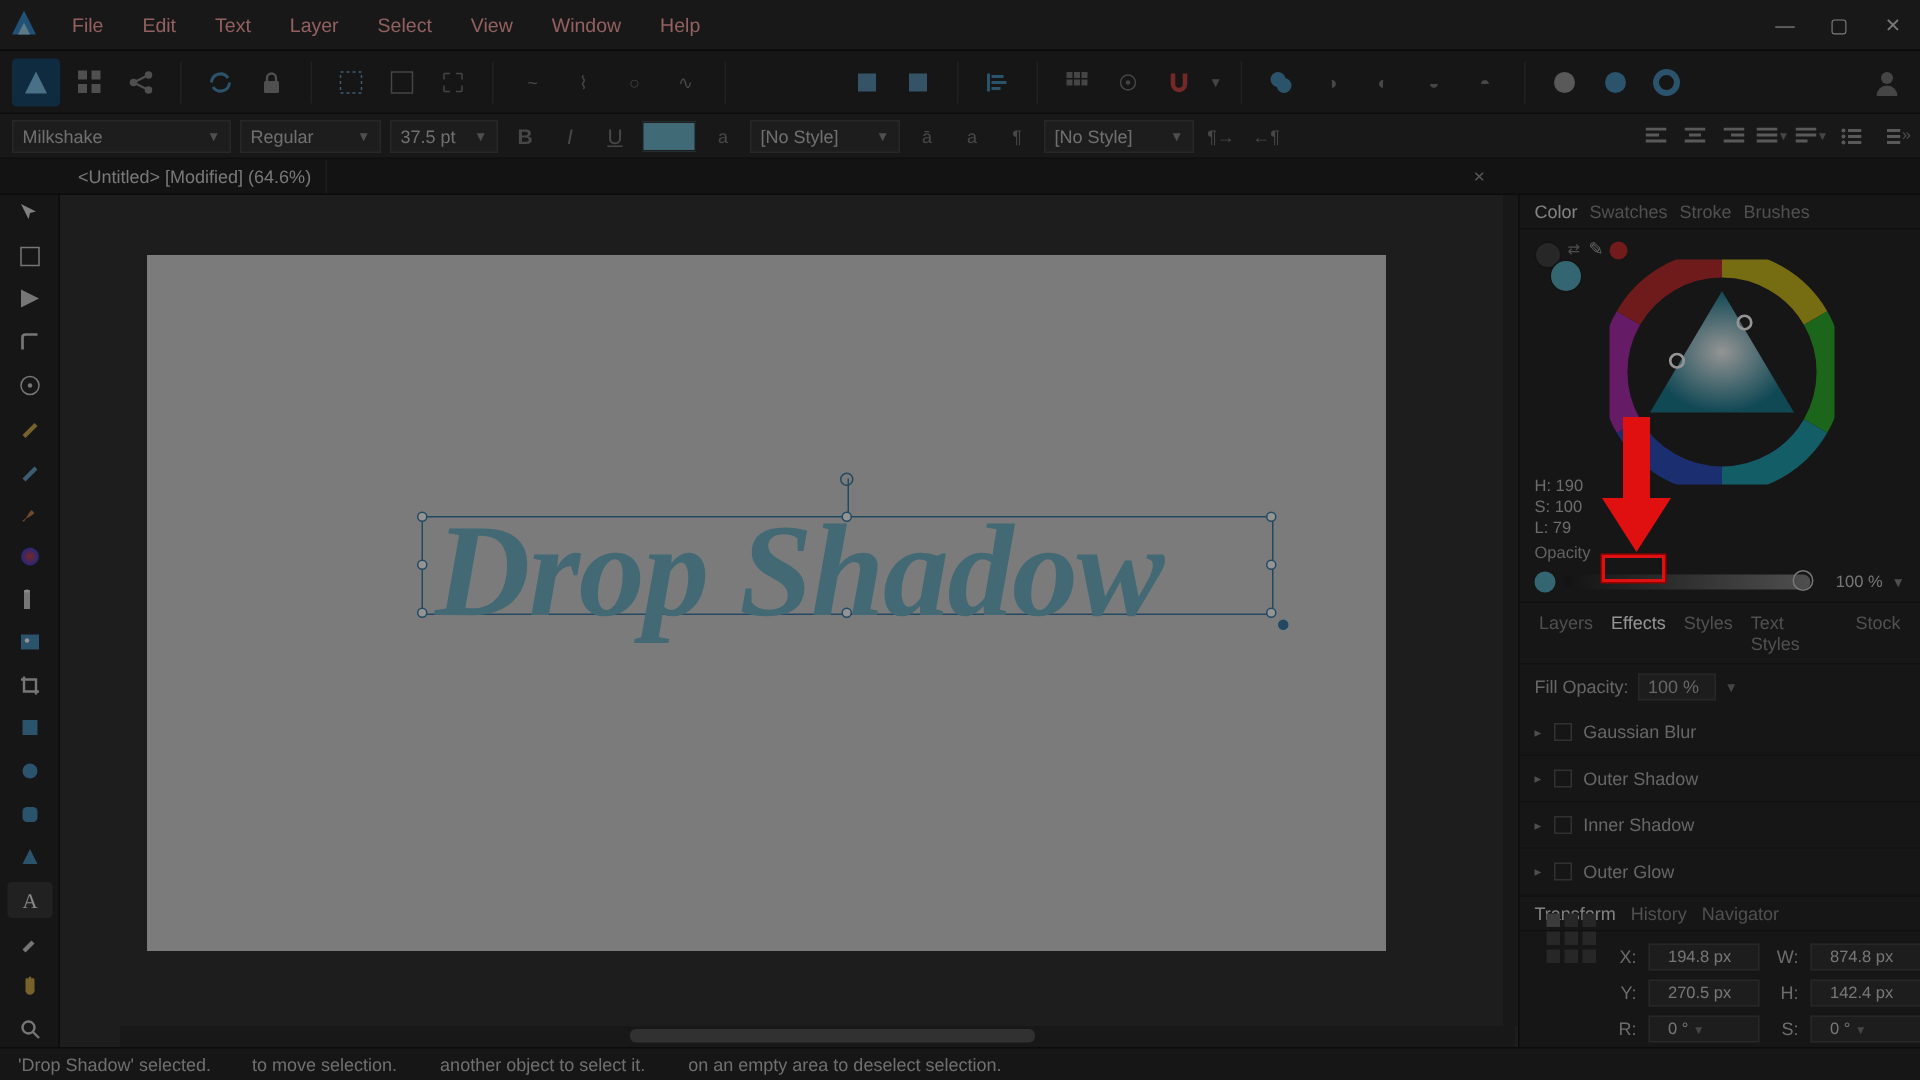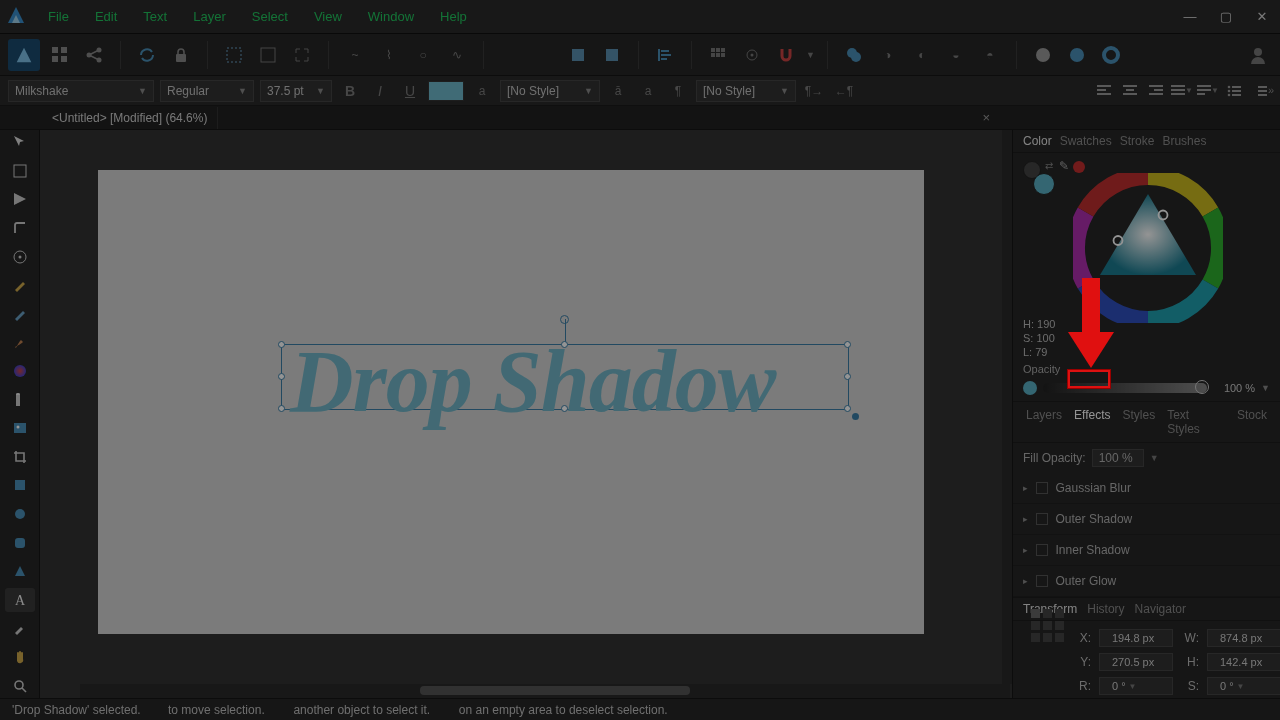--- a/index.html
+++ b/index.html
@@ -9,21 +9,21 @@
   font-family: "Segoe UI", Arial, sans-serif;
   font-size: 12px; color: #b0b0b0;
   position: relative; overflow: hidden;
 }
 
 .dim { position:absolute; inset:0; background:rgba(0,0,0,0.42); pointer-events:none; z-index:200; }
 
 .titlebar { height: 34px; background:#2a2a2a; display:flex; align-items:center; padding:0 0 0 4px; border-bottom:1px solid #111; }
 .app-logo { width:28px; height:28px; margin-right:8px; }
 .menu { display:flex; gap:18px; padding-left:4px; }
-.menu span { color:#22c55e; font-size:13px; padding:6px 4px; cursor:pointer; }
+.menu span { color:#fca5a5; font-size:13px; padding:6px 4px; cursor:pointer; }
 .winctrl { margin-left:auto; display:flex; }
 .winctrl div { width:36px; height:26px; display:flex; align-items:center; justify-content:center; color:#cfcfcf; font-size:13px; }
 
 .toolbar { height:42px; background:#262626; border-bottom:1px solid #151515; display:flex; align-items:center; gap:6px; padding:0 8px; }
 .tb-sep { width:1px; height:28px; background:#3a3a3a; margin:0 6px; }
 .tb-btn { width:28px; height:28px; display:flex; align-items:center; justify-content:center; color:#7a7a7a; }
 .tb-btn svg { display:block; }
 .persona-logo { width:32px; height:32px; background:#1a4a6e; border-radius:3px; display:flex; align-items:center; justify-content:center; }
 
 .ctxbar { height:30px; background:#2a2a2a; border-bottom:1px solid #1a1a1a; display:flex; align-items:center; gap:6px; padding:0 8px; font-size:12px; }

